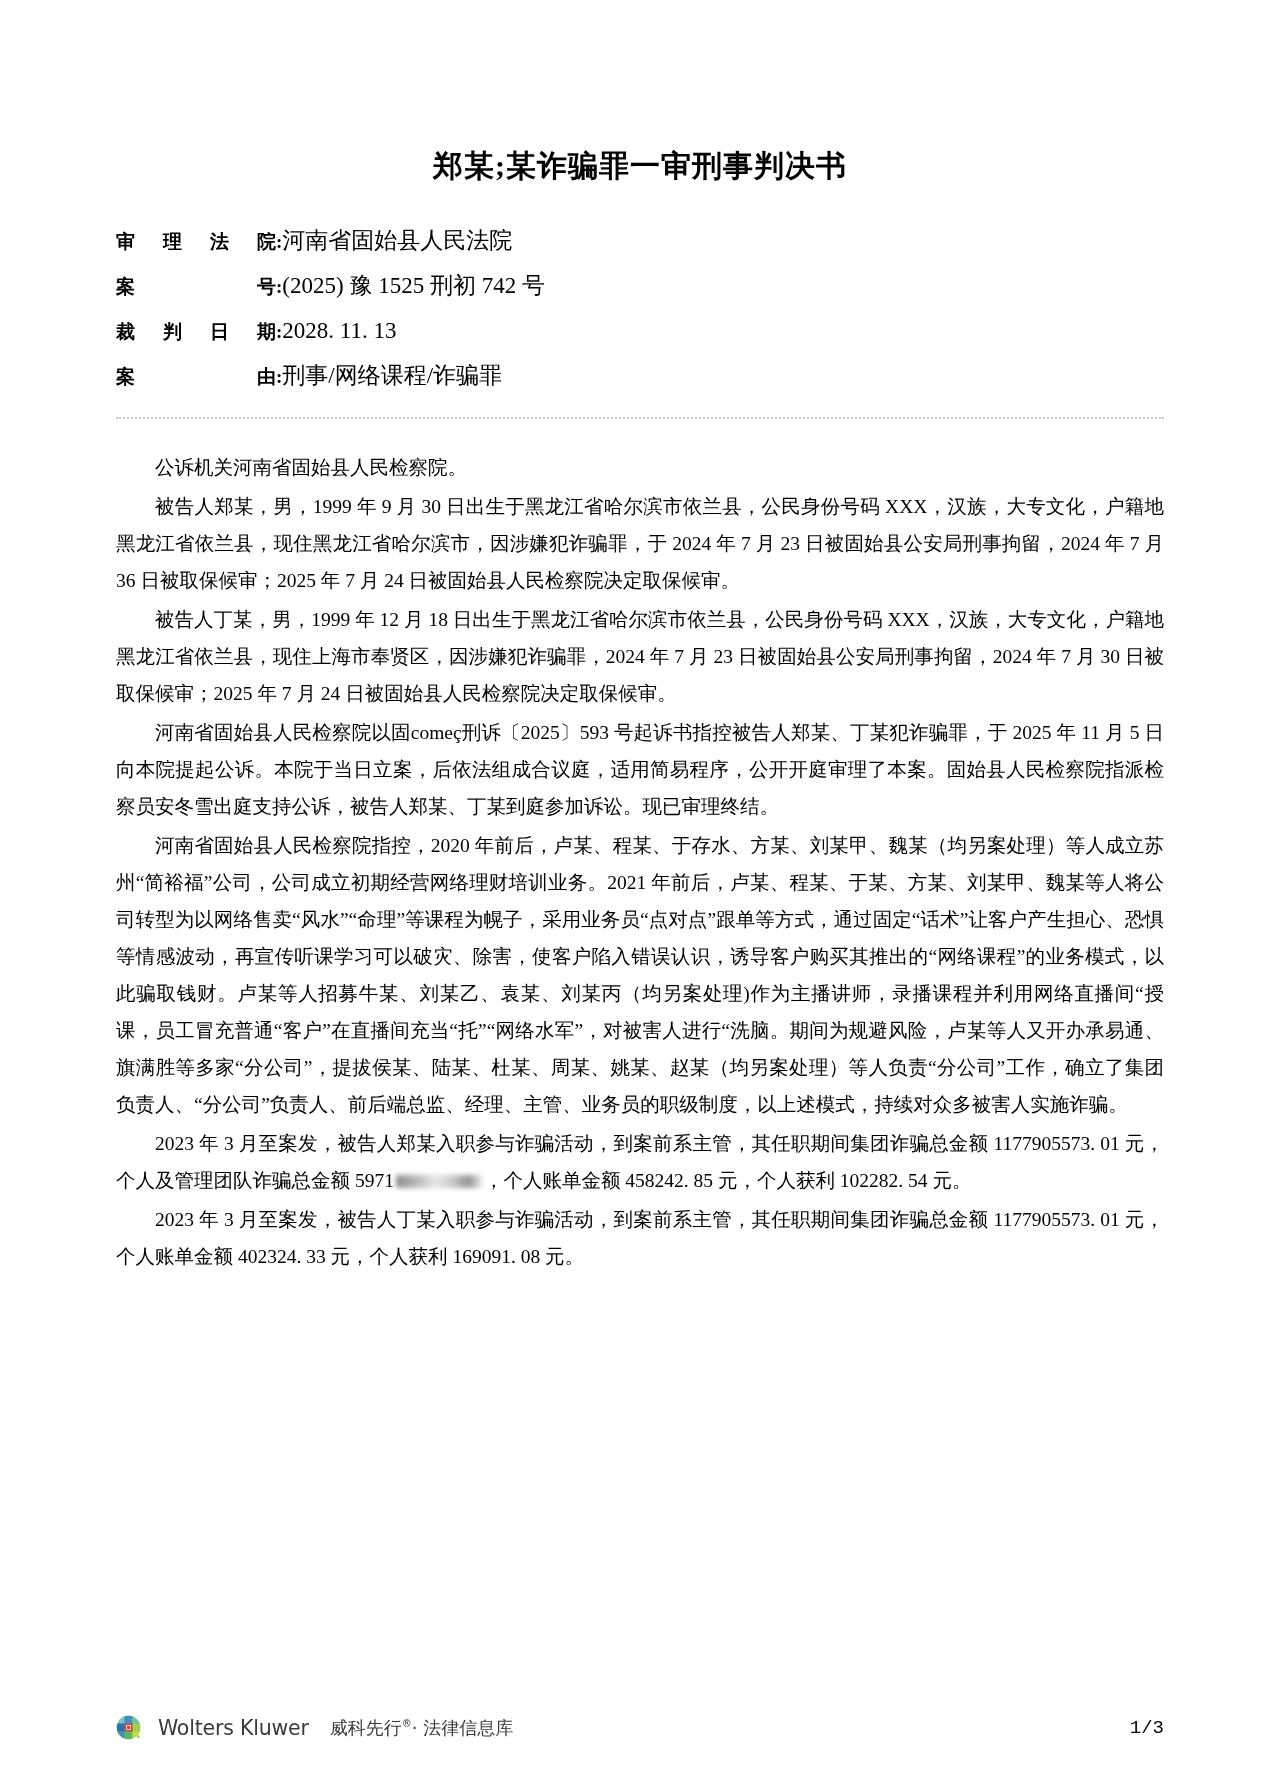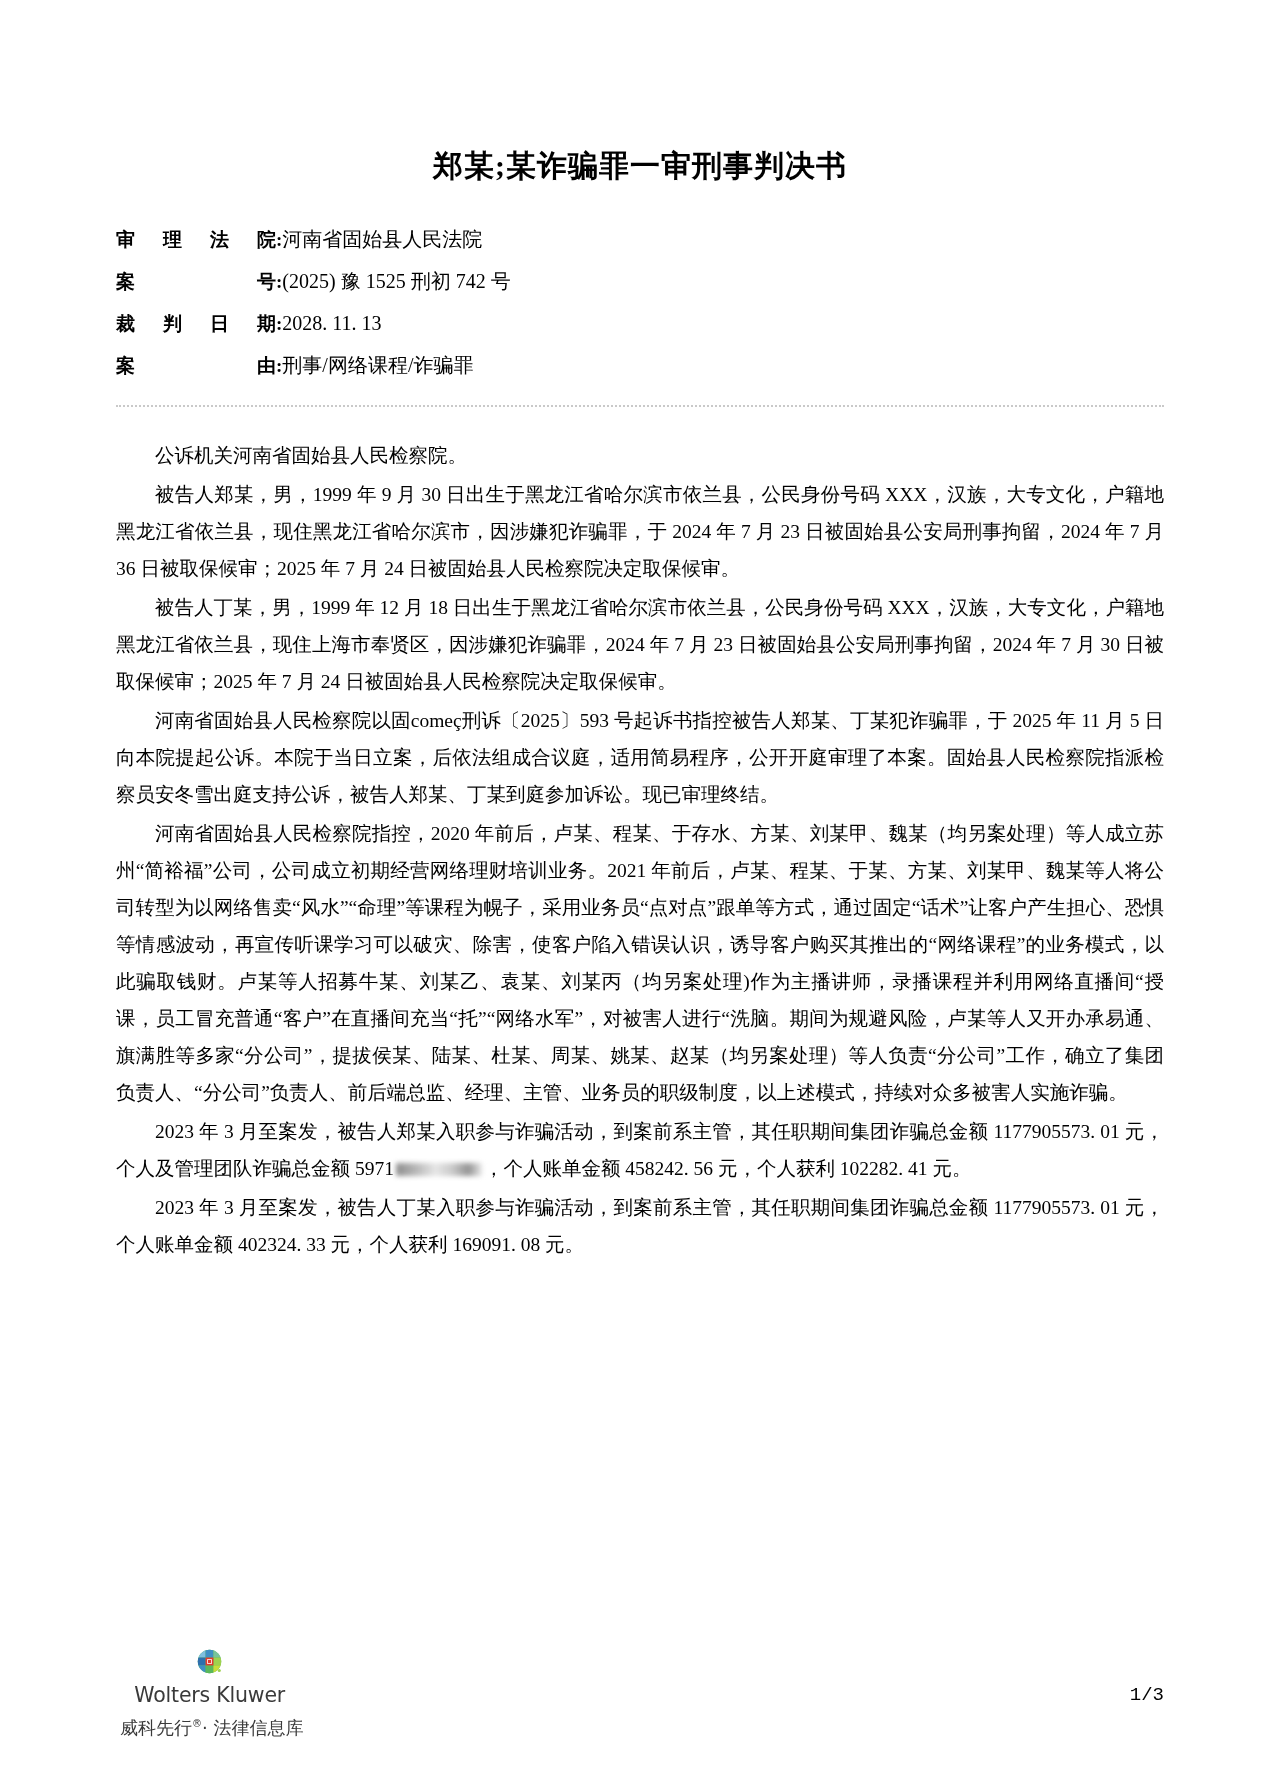--- a/index.html
+++ b/index.html
@@ -60,21 +60,21 @@
   .meta-label span.ch {
     display: inline-block;
   }
   .meta-colon {
     font-weight: bold;
     flex: 0 0 auto;
   }
   .meta-value {
     font-weight: normal;
     flex: 1 1 auto;
-    font-size: 20px;
+    font-size: 23px;
   }
 
   
   .separator {
     margin: 30px 112px 0 112px;
     border: 0;
     border-top: 2px dotted #c9c9c9;
     height: 0;
   }
 
@@ -119,22 +119,21 @@
     bottom: 52px;
     padding: 0 112px;
     box-sizing: border-box;
     display: flex;
     align-items: center;
     justify-content: space-between;
   }
   .brand {
     display: flex;
     align-items: center;
-    gap: 9px;
-    flex-direction: column;
+    gap: 17px;
   }
   .brand-logo {
     width: 25px;
     height: 25px;
     flex: 0 0 auto;
     display: block;
   }
   .brand-name {
     font-family: "DejaVu Sans", "Liberation Sans", sans-serif;
     font-size: 20.5px;
@@ -222,21 +221,21 @@
     <p class="para">公诉机关河南省固始县人民检察院。</p>
 
     <p class="para">被告人郑某，男，1999 年 9 月 30 日出生于黑龙江省哈尔滨市依兰县，公民身份号码 XXX，汉族，大专文化，户籍地黑龙江省依兰县，现住黑龙江省哈尔滨市，因涉嫌犯诈骗罪，于 2024 年 7 月 23 日被固始县公安局刑事拘留，2024 年 7 月 36 日被取保候审；2025 年 7 月 24 日被固始县人民检察院决定取保候审。</p>
 
     <p class="para">被告人丁某，男，1999 年 12 月 18 日出生于黑龙江省哈尔滨市依兰县，公民身份号码 XXX，汉族，大专文化，户籍地黑龙江省依兰县，现住上海市奉贤区，因涉嫌犯诈骗罪，2024 年 7 月 23 日被固始县公安局刑事拘留，2024 年 7 月 30 日被取保候审；2025 年 7 月 24 日被固始县人民检察院决定取保候审。</p>
 
     <p class="para">河南省固始县人民检察院以固começ刑诉〔2025〕593 号起诉书指控被告人郑某、丁某犯诈骗罪，于 2025 年 11 月 5 日向本院提起公诉。本院于当日立案，后依法组成合议庭，适用简易程序，公开开庭审理了本案。固始县人民检察院指派检察员安冬雪出庭支持公诉，被告人郑某、丁某到庭参加诉讼。现已审理终结。</p>
 
     <p class="para">河南省固始县人民检察院指控，2020 年前后，卢某、程某、于存水、方某、刘某甲、魏某（均另案处理）等人成立苏州“简裕福”公司，公司成立初期经营网络理财培训业务。2021 年前后，卢某、程某、于某、方某、刘某甲、魏某等人将公司转型为以网络售卖“风水”“命理”等课程为幌子，采用业务员“点对点”跟单等方式，通过固定“话术”让客户产生担心、恐惧等情感波动，再宣传听课学习可以破灾、除害，使客户陷入错误认识，诱导客户购买其推出的“网络课程”的业务模式，以此骗取钱财。卢某等人招募牛某、刘某乙、袁某、刘某丙（均另案处理)作为主播讲师，录播课程并利用网络直播间“授课，员工冒充普通“客户”在直播间充当“托”“网络水军”，对被害人进行“洗脑。期间为规避风险，卢某等人又开办承易通、旗满胜等多家“分公司”，提拔侯某、陆某、杜某、周某、姚某、赵某（均另案处理）等人负责“分公司”工作，确立了集团负责人、“分公司”负责人、前后端总监、经理、主管、业务员的职级制度，以上述模式，持续对众多被害人实施诈骗。</p>
 
-    <p class="para"><span>2023 年 3 月至案发，被告人郑某入职参与诈骗活动，到案前系主管，其任职期间集团诈骗总金额 1177905573. 01 元，个人及管理团队诈骗总金额 5971</span><span class="redact"></span><span>，个人账单金额 458242. 56 元，个人获利 102282. 41 元。</span></p>
+    <p class="para"><span>2023 年 3 月至案发，被告人郑某入职参与诈骗活动，到案前系主管，其任职期间集团诈骗总金额 1177905573. 01 元，个人及管理团队诈骗总金额 5971</span><span class="redact"></span><span>，个人账单金额 458242. 85 元，个人获利 102282. 54 元。</span></p>
 
     <p class="para">2023 年 3 月至案发，被告人丁某入职参与诈骗活动，到案前系主管，其任职期间集团诈骗总金额 1177905573. 01 元，个人账单金额 402324. 33 元，个人获利 169091. 08 元。</p>
 
   </div>
 
   <div class="footer">
     <div class="brand">
       <svg class="brand-logo" viewBox="0 0 64 64">
         <defs>
           <clipPath id="circ">

